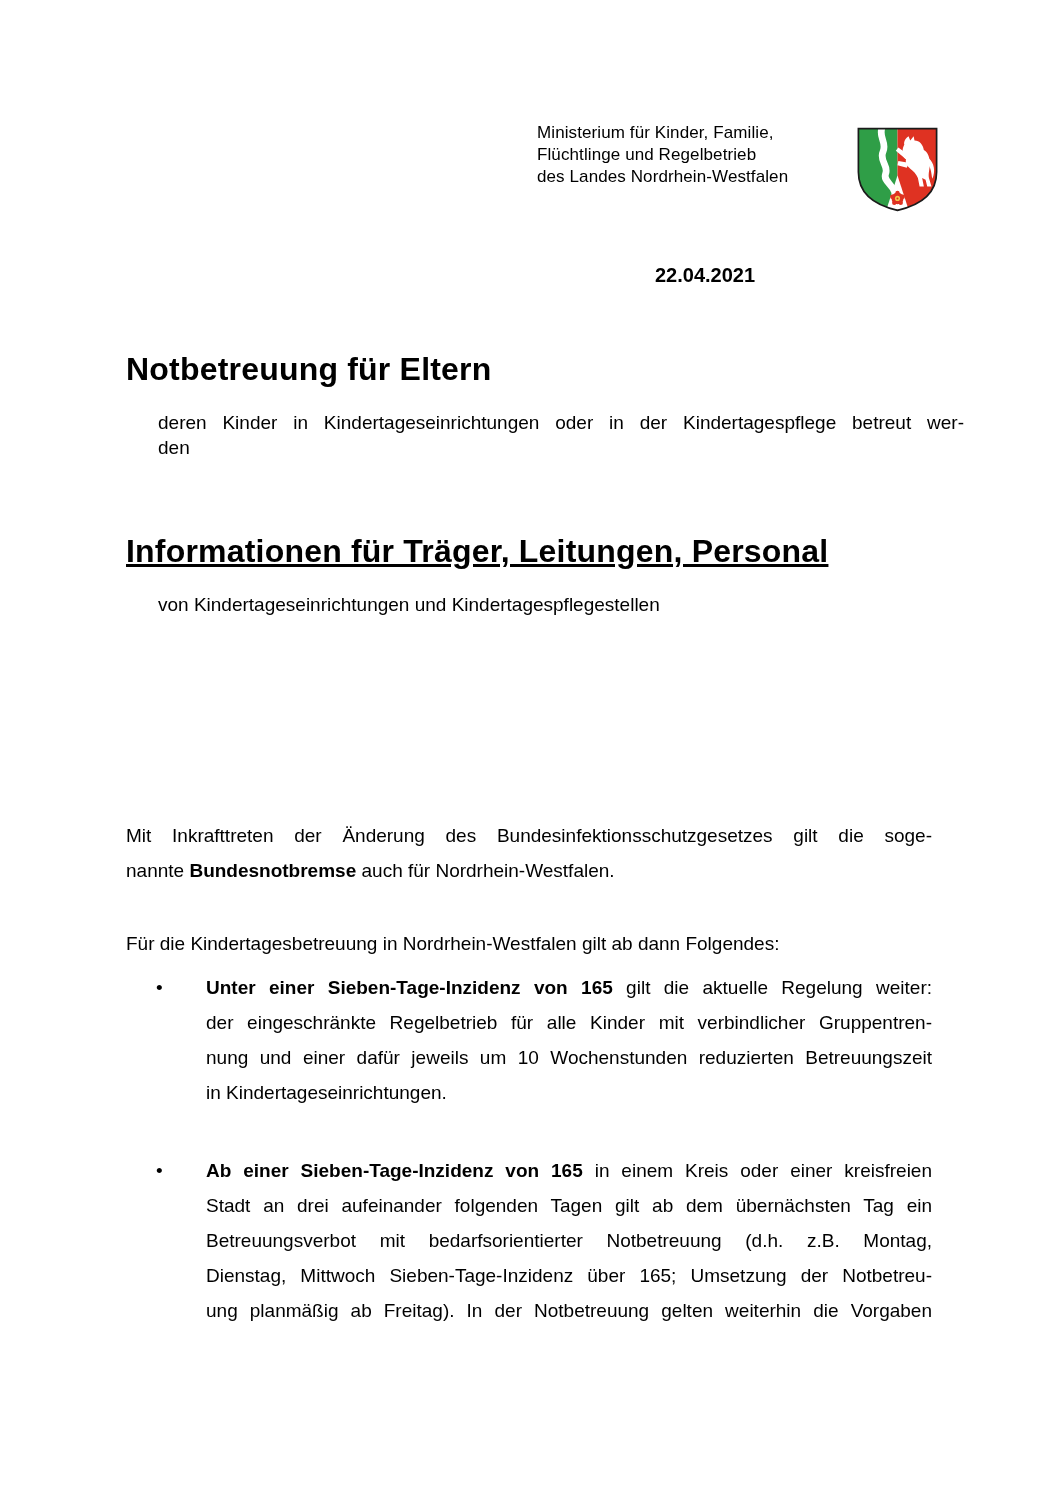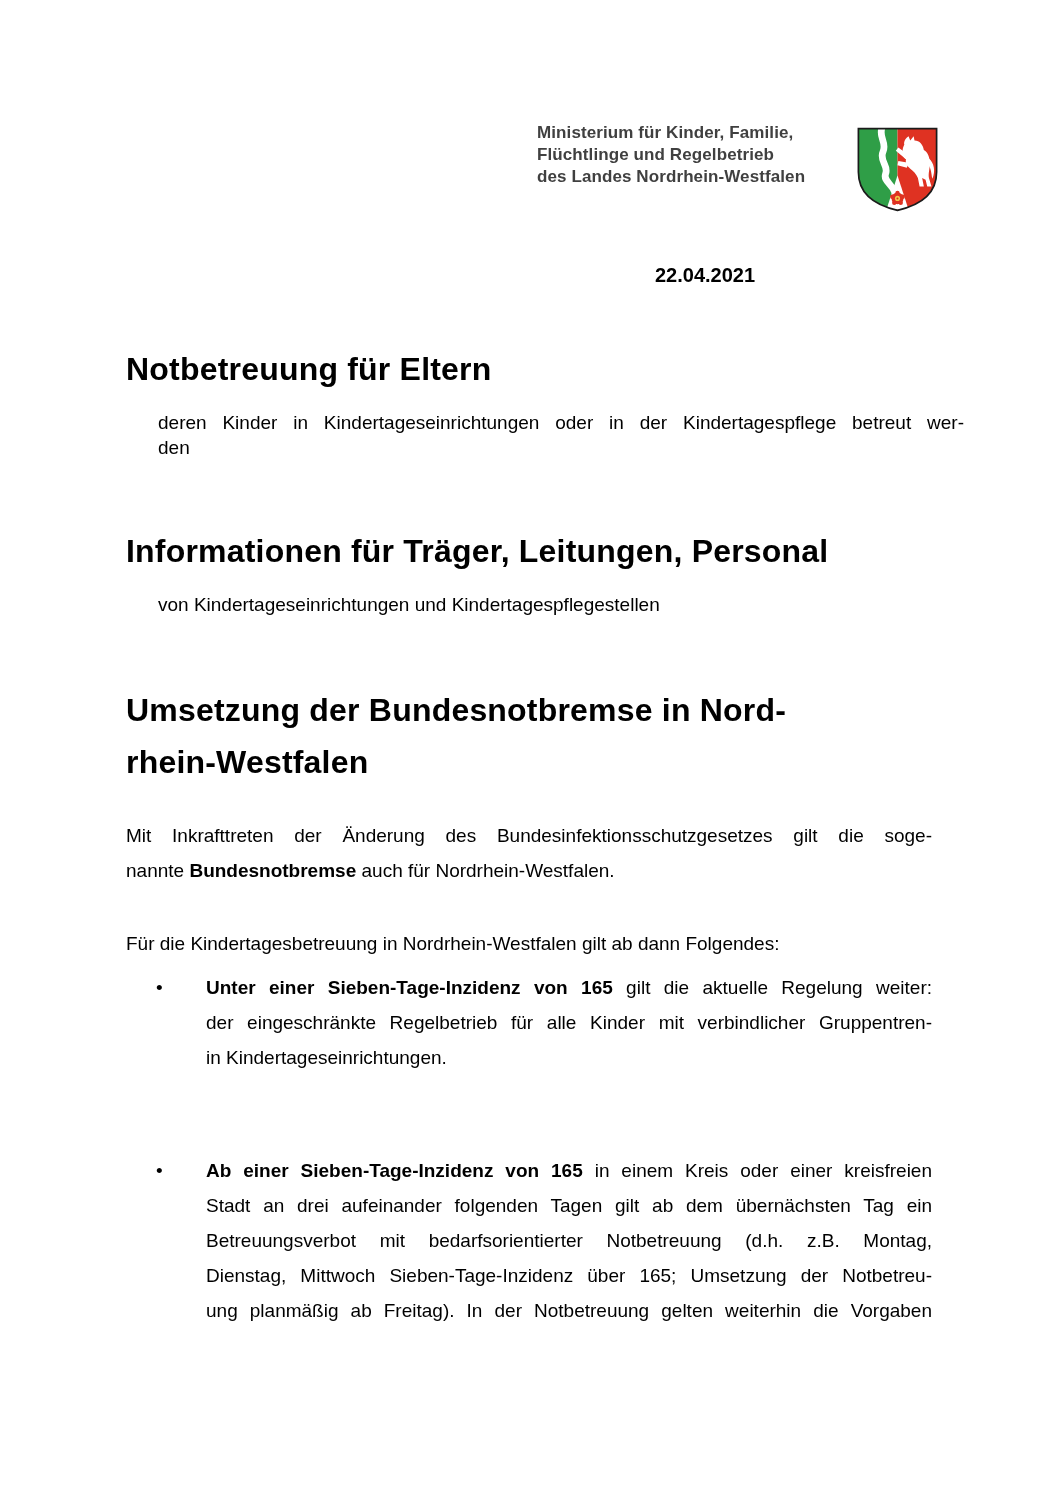--- a/index.html
+++ b/index.html
@@ -1,30 +1,30 @@
 <!DOCTYPE html>
 <html><head>
 <meta charset="utf-8">
 <style>
   html,body{margin:0;padding:0;background:#fff;}
   body{font-family:"Liberation Sans",sans-serif;color:#000;}
   .page{position:relative;width:1058px;height:1497px;background:#ffffff;overflow:hidden;}
 
   
   .ministry{position:absolute;left:537px;top:122px;font-size:17px;line-height:22px;
-            font-weight:700;letter-spacing:.1px;color:#404040;}
+            font-weight:400;letter-spacing:.1px;color:#000000;}
   .crest{position:absolute;left:855px;top:126px;width:85px;height:87px;}
 
   .date{position:absolute;top:264px;left:655px;width:270px;text-align:left;
         font-size:20px;font-weight:700;}
 
   
   .h{position:absolute;left:126px;font-weight:700;font-size:32px;line-height:38px;letter-spacing:.2px;}
   .h1{top:350px;}
-  .h2{top:532px;}
+  .h2{top:532px;text-decoration:underline;}
   .h3{top:684px;line-height:52px;}
 
   
   .sub{position:absolute;left:126px;width:806px;font-size:19px;line-height:25px;margin-left:32px;}
   .sub1{top:410px;}
   .sub2{top:592px;}
   .para{position:absolute;left:126px;width:806px;font-size:19px;line-height:35px;}
   .p1{top:818px;}
   .p2{top:926px;}
 
@@ -86,36 +86,33 @@
 
   <div class="h h1">Notbetreuung für Eltern</div>
   <div class="sub sub1">
       <div class="tl jl"><span>deren Kinder in Kindertageseinrichtungen oder in der Kindertagespflege betreut wer-</span></div>
       <div class="tl"><span>den</span></div>
     </div>
 
   <div class="h h2">Informationen für Träger, Leitungen, Personal</div>
   <div class="sub sub2">von Kindertageseinrichtungen und Kindertagespflegestellen</div>
 
-  <div class="h h3">
-      <div class="tl"><span>Umsetzung der Bundesnotbremse in Nord-</span></div>
-      <div class="tl"><span>rhein-Westfalen</span></div>
-    </div>
 
   <div class="para p1">
       <div class="tl jl"><span>Mit Inkrafttreten der Änderung des Bundesinfektionsschutzgesetzes gilt die soge-</span></div>
       <div class="tl"><span>nannte </span><span class="bseg">Bundesnotbremse</span><span> auch für Nordrhein-Westfalen.</span></div>
     </div>
   <div class="para p2">Für die Kindertagesbetreuung in Nordrhein-Westfalen gilt ab dann Folgendes:</div>
 
   <div class="bullet b1">
     <span class="dot">•</span>
     <div class="btext">
         <div class="tl jl"><span class="bseg">Unter einer Sieben-Tage-Inzidenz von 165</span><span> gilt die aktuelle Regelung weiter:</span></div>
         <div class="tl jl"><span>der eingeschränkte Regelbetrieb für alle Kinder mit verbindlicher Gruppentren-</span></div>
+        <div class="tl jl"><span>nung und einer dafür jeweils um 10 Wochenstunden reduzierten Betreuungszeit</span></div>
         <div class="tl"><span>in Kindertageseinrichtungen.</span></div>
       </div>
   </div>
 
   <div class="bullet b2">
     <span class="dot">•</span>
     <div class="btext">
         <div class="tl jl"><span class="bseg">Ab einer Sieben-Tage-Inzidenz von 165</span><span> in einem Kreis oder einer kreisfreien</span></div>
         <div class="tl jl"><span>Stadt an drei aufeinander folgenden Tagen gilt ab dem übernächsten Tag ein</span></div>
         <div class="tl jl"><span>Betreuungsverbot mit bedarfsorientierter Notbetreuung (d.h. z.B. Montag,</span></div>

